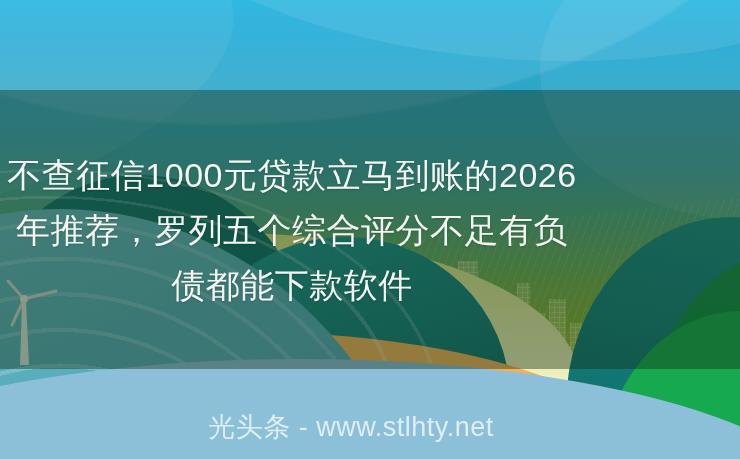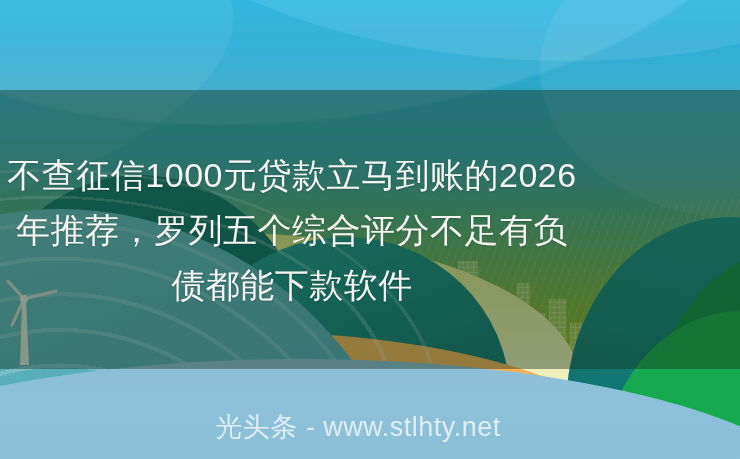--- a/index.html
+++ b/index.html
@@ -191,21 +191,21 @@
     font-size:34px;
     line-height:55px;
     letter-spacing:.5px;
     font-family:"Liberation Sans","DejaVu Sans",sans-serif;
     white-space:pre-line;
     text-shadow:0 1px 2px rgba(0,0,0,.18);
   }
 
   
   .watermark{
-    position:absolute;left:12px;bottom:14px;width:664px;
+    position:absolute;left:5px;bottom:14px;width:664px;
     text-align:center;
     padding-left:28px;
     box-sizing:border-box;
     font-size:27px;
     color:rgba(255,255,255,0.72);
     letter-spacing:.5px;
     white-space:nowrap;
     font-family:"Liberation Sans","DejaVu Sans",sans-serif;
   }
 </style>

